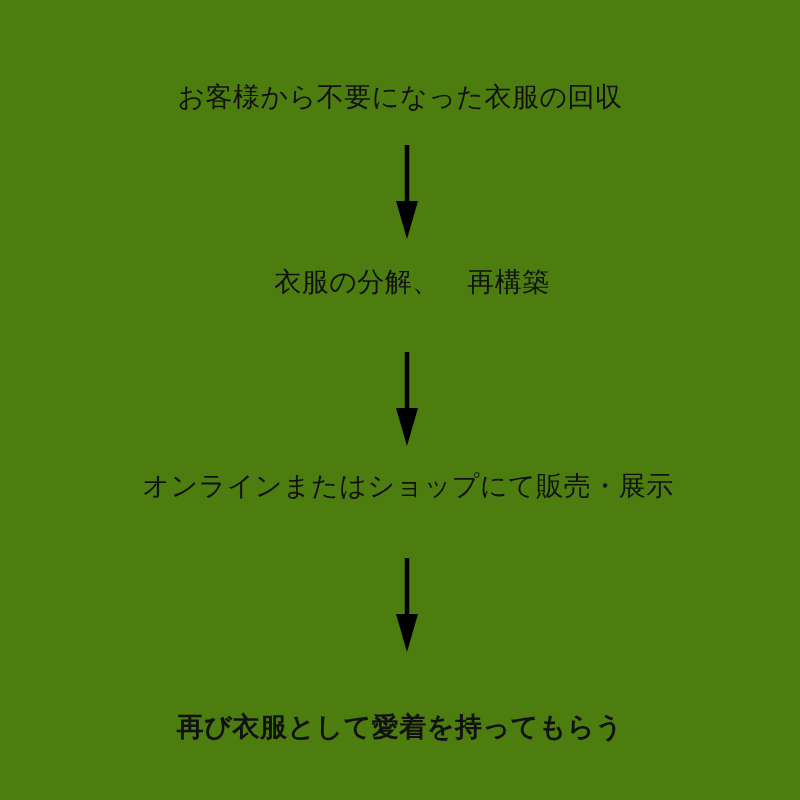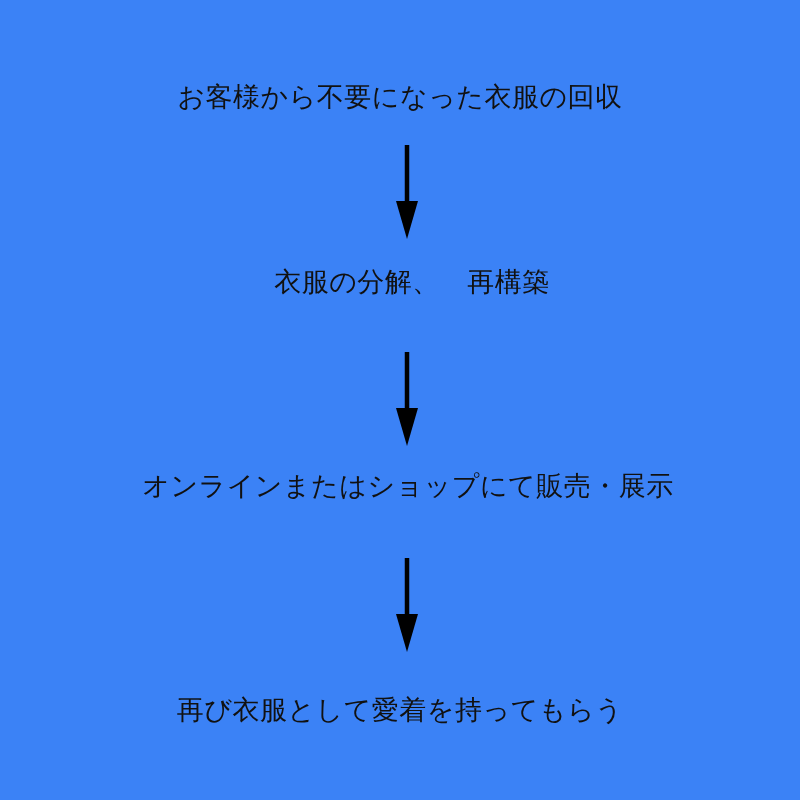--- a/index.html
+++ b/index.html
@@ -4,39 +4,39 @@
 <style>
   html, body {
     margin: 0;
     padding: 0;
     background: #ffffff;
   }
   .canvas {
     position: relative;
     width: 800px;
     height: 800px;
-    background: #3b82f6;
+    background: #4d7c0f;
     overflow: hidden;
     font-family: "Liberation Serif", "DejaVu Serif", serif;
   }
   .step-label {
     position: absolute;
     left: 0;
     width: 800px;
     text-align: center;
     font-size: 27px;
     line-height: 36px;
     color: #111111;
     letter-spacing: 0.5px;
     white-space: pre;
   }
   .step-1 { top: 79px; }
   .step-2 { top: 264px; margin-left: 12px; }
   .step-3 { top: 468px; padding-left: 8px; }
-  .step-4 { top: 692px; }
+  .step-4 { top: 709px; font-weight: bold; }
   .arrow {
     position: absolute;
     left: 395px; 
     width: 24px;
     height: 94px;
   }
   .arrow-1 { top: 145px; }
   .arrow-2 { top: 352px; }
   .arrow-3 { top: 558px; }
 </style>

